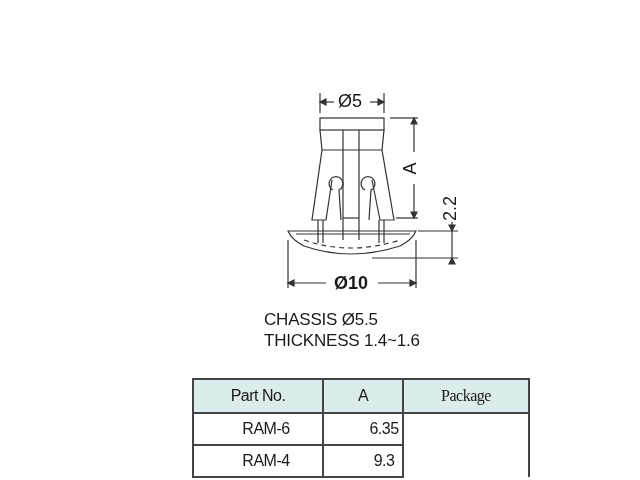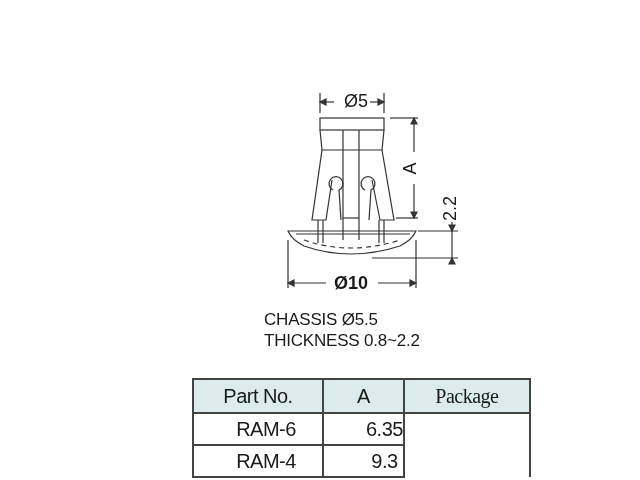--- a/index.html
+++ b/index.html
@@ -1,21 +1,21 @@
 <!DOCTYPE html>
 <html><head>
 <meta charset="utf-8">
 <style>
   html, body { margin: 0; padding: 0; background: #ffffff; }
   body { width: 640px; height: 480px; position: relative; overflow: hidden; font-family: "Liberation Sans", sans-serif; color: #1a1a1a; }
   svg.drawing { position: absolute; left: 0; top: 0; }
   .spec { position: absolute; left: 264px; font-size: 17px; letter-spacing: -0.2px; line-height: 20px; }
   .spec-1 { top: 310px; }
   .spec-2 { top: 331px; }
-  table.parts { position: absolute; left: 192px; top: 378px; border-collapse: collapse; font-size: 20px; letter-spacing: -0.5px; }
+  table.parts { position: absolute; left: 192px; top: 378px; border-collapse: collapse; font-size: 16px; letter-spacing: -0.5px; }
   table.parts td, table.parts th { border: 2px solid #444; padding: 0; font-weight: normal; text-align: center; }
   table.parts th { background: #dcecec; height: 32px; text-align: center; }
   table.parts td { height: 30px; padding-left: 42px; }
   .c1 { width: 128px; }
   .c2 { width: 78px; }
   .c3 { width: 124px; font-family: Liberation Serif, serif; }
   td.pn { padding-left: 16px !important; text-align: left; }
   td.av { text-align: center; }
   .pkg { border-bottom: none !important; }
 </style>
@@ -66,27 +66,27 @@
     <path d="M452 231 l-3 -6 h6 z M452 258 l-3 6 h6 z" fill="#333"></path>
 
     <line x1="288" y1="240" x2="288" y2="288"></line>
     <line x1="416" y1="240" x2="416" y2="288"></line>
     <line x1="288" y1="283" x2="326" y2="283"></line>
     <line x1="378" y1="283" x2="416" y2="283"></line>
     <path d="M288 283 l6 -3 v6 z M416 283 l-6 -3 v6 z" fill="#333"></path>
   </g>
 </svg>
 
-<div style="position:absolute;left:338px;top:91px;font-size:18px;margin-left:6px;">Ø5</div>
+<div style="position:absolute;left:338px;top:91px;font-size:18px;">Ø5</div>
 <div style="position:absolute;left:404px;top:158px;font-size:18px;transform:rotate(-90deg);transform-origin:center;">A</div>
 <div style="position:absolute;left:438px;top:198px;font-size:18px;transform:rotate(-90deg);transform-origin:center;">2.2</div>
 <div style="position:absolute;left:334px;top:273px;font-size:18px;font-weight:bold;">Ø10</div>
 
 <div class="spec spec-1">CHASSIS  Ø5.5</div>
-<div class="spec spec-2">THICKNESS  0.8~2.2</div>
+<div class="spec spec-2">THICKNESS  1.4~1.6</div>
 
 <table class="parts">
   <tbody>
       <tr>
     <th class="c1">Part No.</th>
     <th class="c2">A</th>
     <th class="c3">Package</th>
   </tr>
   <tr>
     <td class="pn">RAM-6</td>

